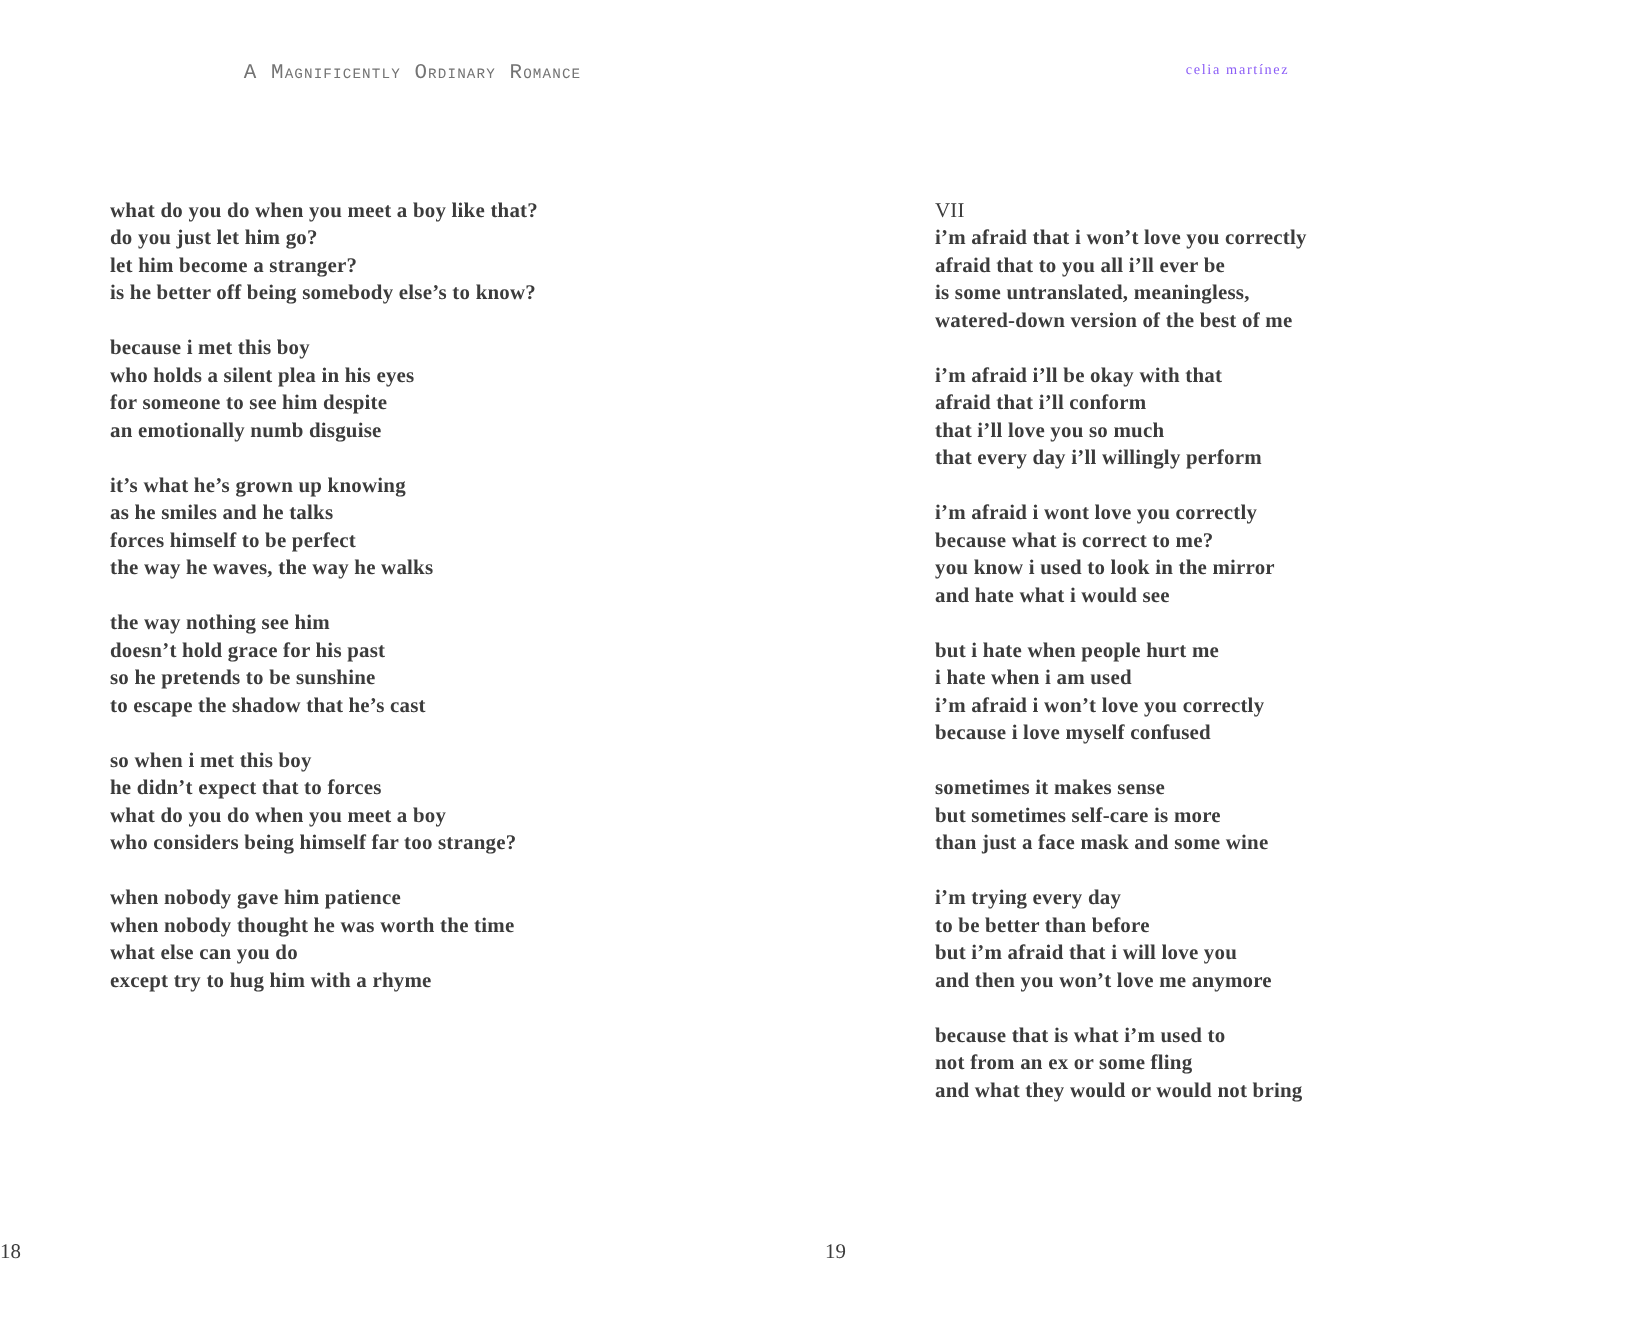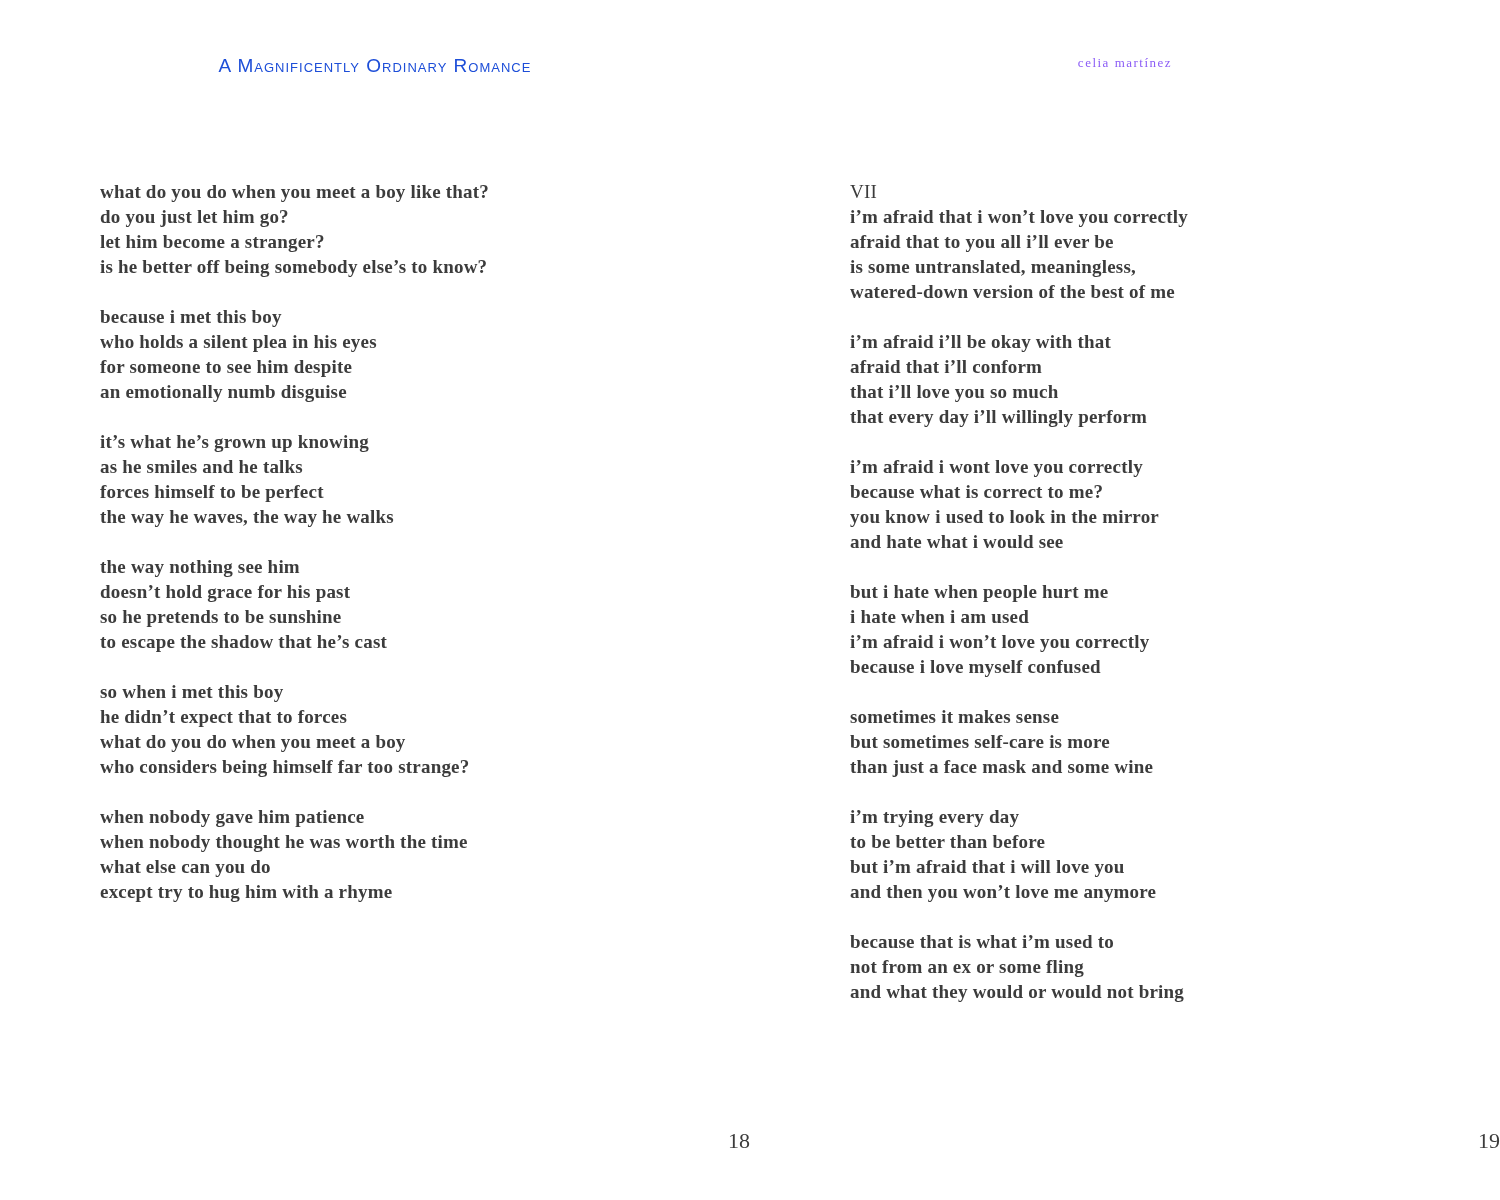--- a/index.html
+++ b/index.html
@@ -27,25 +27,25 @@
 
   .running-header {
     position: absolute;
     top: 55px;
     left: 0;
     width: 100%;
     text-align: center;
     white-space: nowrap;
   }
   .book-title-header {
-    font-family: Liberation Sans, sans-serif;
+    font-family: Liberation Mono, monospace;
     font-variant: small-caps;
     font-size: 19px;
     letter-spacing: 1px;
-    color: #1d4ed8;
+    color: #737373;
   }
   .author-header {
     font-size: 13px;
     letter-spacing: 1.5px;
     color: #8b5cf6;
   }
 
   .poem {
     position: absolute;
     left: 100px;
@@ -57,22 +57,22 @@
   }
   .poem p { margin: 0; }
   .stanza { margin: 0 0 25px 0; font-weight: bold; }
   .poem-title { margin: 0 0 25px 0; }
 
   .page-number {
     position: absolute;
     top: 1128px;
     left: 0;
     width: 100%;
-    text-align: right;
-    font-size: 22px;
+    text-align: left;
+    font-size: 19px;
     color: #3c3c3c;
   }
 </style>
 </head>
 <body>
 
 <div class="spread">
 
   <div class="page left">
     <div class="running-header book-title-header">A Magnificently Ordinary Romance</div>

